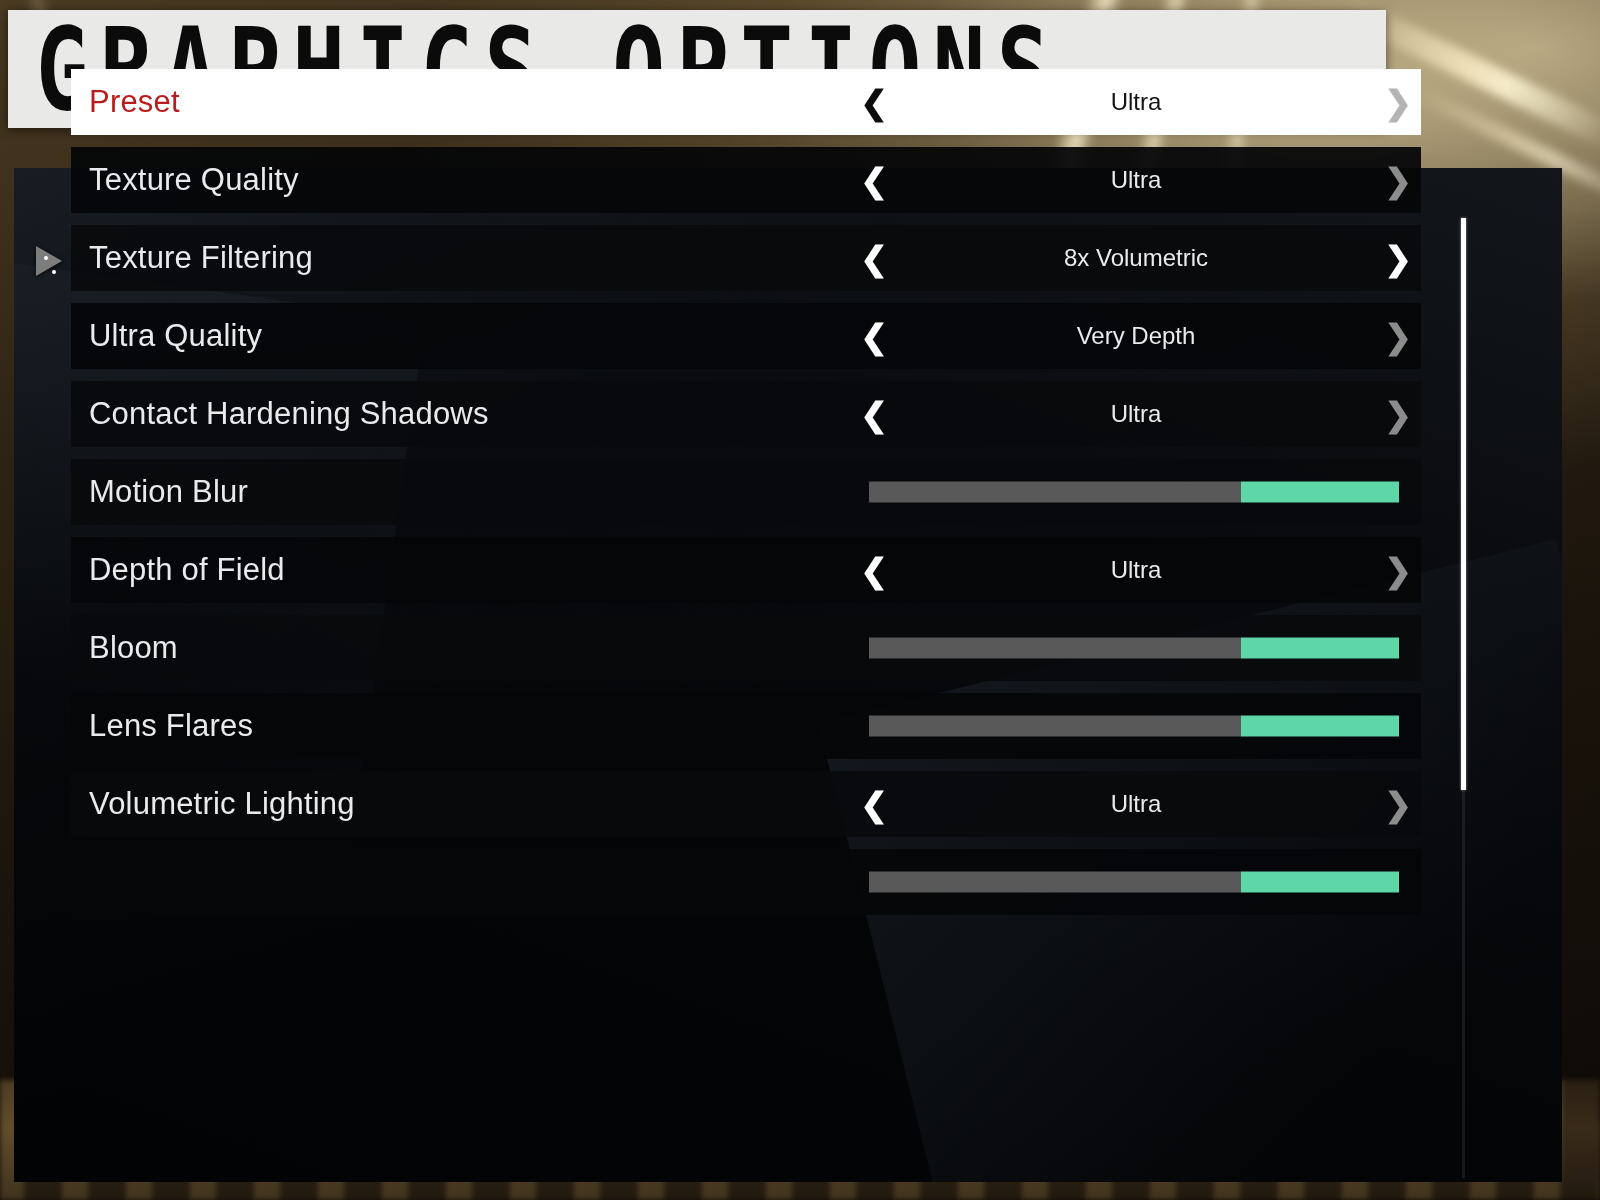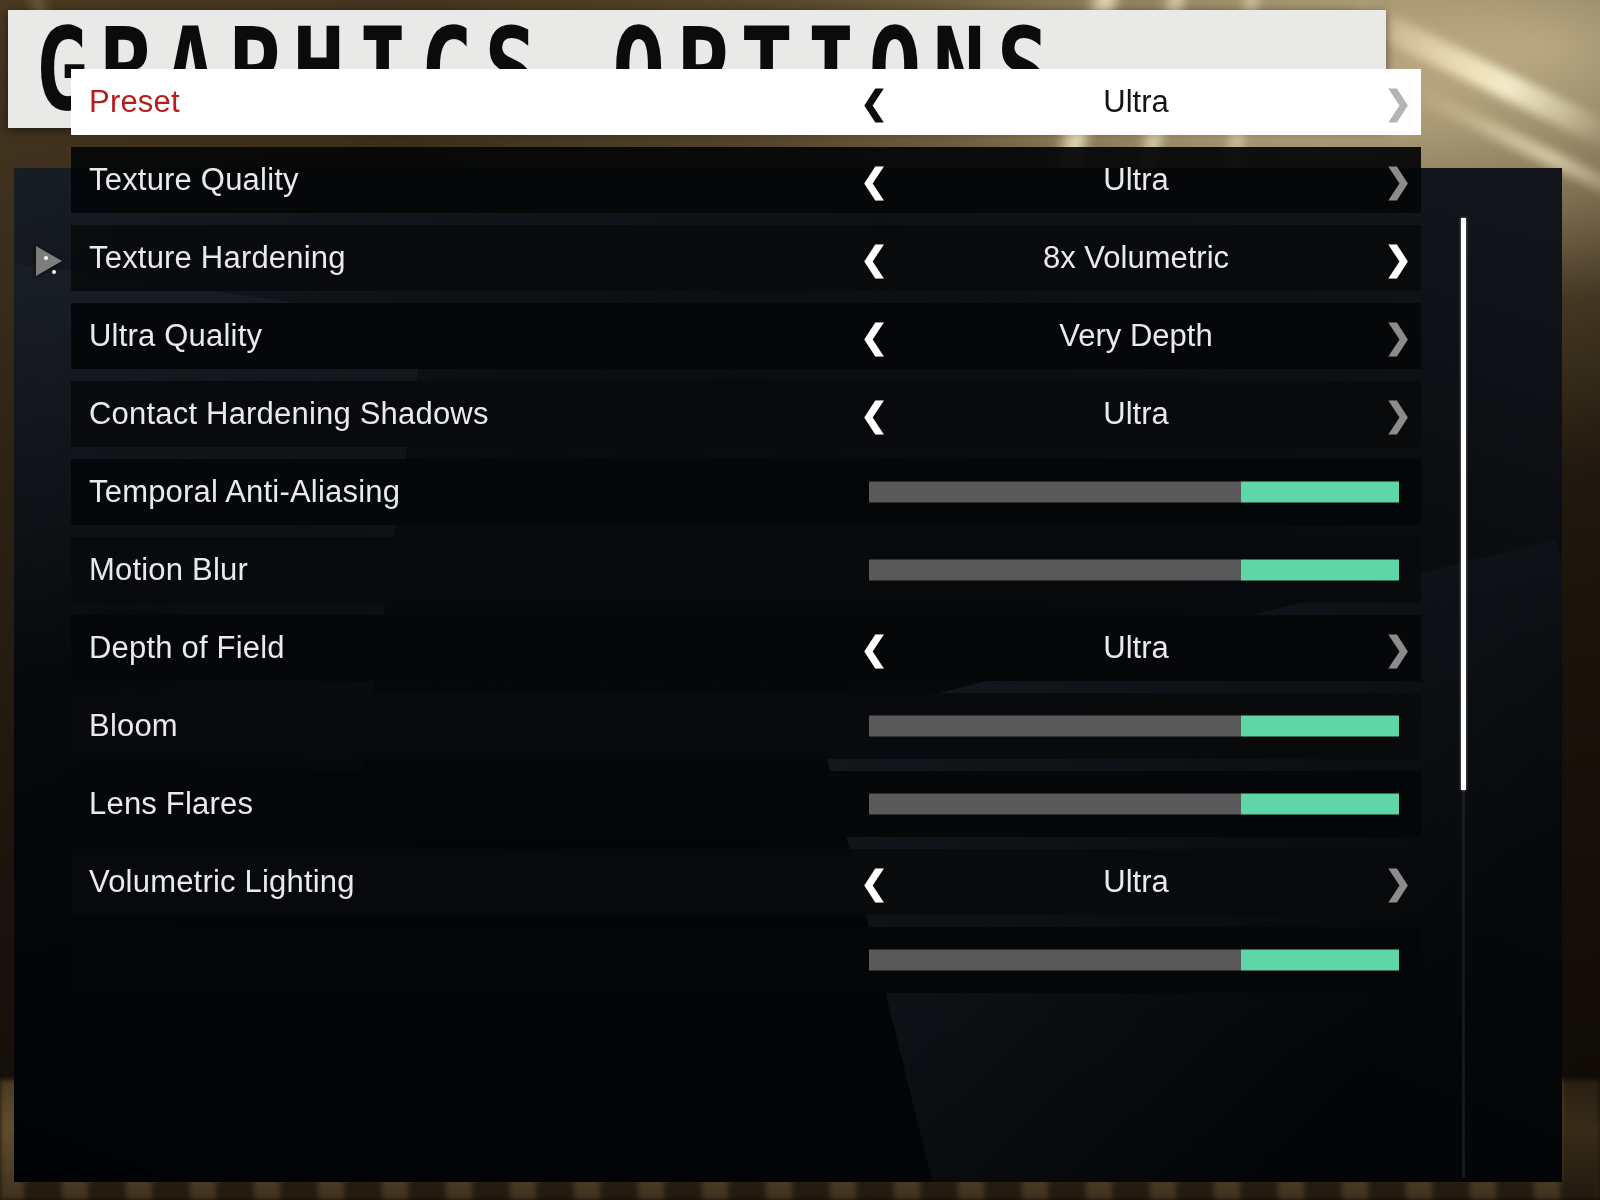--- a/index.html
+++ b/index.html
@@ -151,21 +151,21 @@
   }
   .arrow-left  { color: #ffffff; }
   .arrow-right { color: #8c8c8c; }
   .arrow-right.bright { color: #ffffff; }
   .row.selected .arrow-left  { color: #0c0c0c; }
   .row.selected .arrow-right { color: #b4b4b4; }
 
   .value {
     flex: 1;
     text-align: center;
-    font-size: 31px;
+    font-size: 24px;
     color: #e9eaec;
     white-space: nowrap;
   }
   .row.selected .value { color: #141414; }
 
   
   .toggle {
     position: absolute;
     left: 18px; right: 22px;
     top: 50%;
@@ -253,21 +253,21 @@
       </div>
       <div class="row alt">
         <div class="row-label">Texture Quality</div>
         <div class="row-control">
           <div class="arrow arrow-left">❮</div>
           <div class="value">Ultra</div>
           <div class="arrow arrow-right">❯</div>
         </div>
       </div>
       <div class="row">
-        <div class="row-label">Texture Hardening</div>
+        <div class="row-label">Texture Filtering</div>
         <div class="row-control">
           <div class="arrow arrow-left">❮</div>
           <div class="value">8x Volumetric</div>
           <div class="arrow arrow-right bright">❯</div>
         </div>
       </div>
       <div class="row alt">
         <div class="row-label">Ultra Quality</div>
         <div class="row-control">
           <div class="arrow arrow-left">❮</div>
@@ -276,80 +276,71 @@
         </div>
       </div>
       <div class="row">
         <div class="row-label">Contact Hardening Shadows</div>
         <div class="row-control">
           <div class="arrow arrow-left">❮</div>
           <div class="value">Ultra</div>
           <div class="arrow arrow-right">❯</div>
         </div>
       </div>
-      <div class="row alt">
-        <div class="row-label">Temporal Anti-Aliasing</div>
+      <div class="row">
+        <div class="row-label">Motion Blur</div>
         <div class="row-control">
           <div class="toggle">
             <div class="toggle-off"></div>
             <div class="toggle-on"></div>
           </div>
         </div>
       </div>
-      <div class="row">
-        <div class="row-label">Motion Blur</div>
+      <div class="row alt">
+        <div class="row-label">Depth of Field</div>
+        <div class="row-control">
+          <div class="arrow arrow-left">❮</div>
+          <div class="value">Ultra</div>
+          <div class="arrow arrow-right">❯</div>
+        </div>
+      </div>
+      <div class="row">
+        <div class="row-label">Bloom</div>
         <div class="row-control">
           <div class="toggle">
             <div class="toggle-off"></div>
             <div class="toggle-on"></div>
           </div>
         </div>
       </div>
       <div class="row alt">
-        <div class="row-label">Depth of Field</div>
-        <div class="row-control">
-          <div class="arrow arrow-left">❮</div>
-          <div class="value">Ultra</div>
-          <div class="arrow arrow-right">❯</div>
-        </div>
-      </div>
-      <div class="row">
-        <div class="row-label">Bloom</div>
+        <div class="row-label">Lens Flares</div>
         <div class="row-control">
           <div class="toggle">
             <div class="toggle-off"></div>
             <div class="toggle-on"></div>
           </div>
         </div>
       </div>
-      <div class="row alt">
-        <div class="row-label">Lens Flares</div>
+      <div class="row">
+        <div class="row-label">Volumetric Lighting</div>
+        <div class="row-control">
+          <div class="arrow arrow-left">❮</div>
+          <div class="value">Ultra</div>
+          <div class="arrow arrow-right">❯</div>
+        </div>
+      </div>
+      <div class="row alt">
         <div class="row-control">
           <div class="toggle">
             <div class="toggle-off"></div>
             <div class="toggle-on"></div>
           </div>
         </div>
       </div>
-      <div class="row">
-        <div class="row-label">Volumetric Lighting</div>
-        <div class="row-control">
-          <div class="arrow arrow-left">❮</div>
-          <div class="value">Ultra</div>
-          <div class="arrow arrow-right">❯</div>
-        </div>
-      </div>
-      <div class="row alt">
-        <div class="row-control">
-          <div class="toggle">
-            <div class="toggle-off"></div>
-            <div class="toggle-on"></div>
-          </div>
-        </div>
-      </div>
     </div>
 
   <div class="cursor"></div>
   <div class="cursor-dot cd1"></div>
   <div class="cursor-dot cd2"></div>
 
   <div class="scroll-track"></div>
   <div class="scroll-thumb"></div>
 
 </div>

